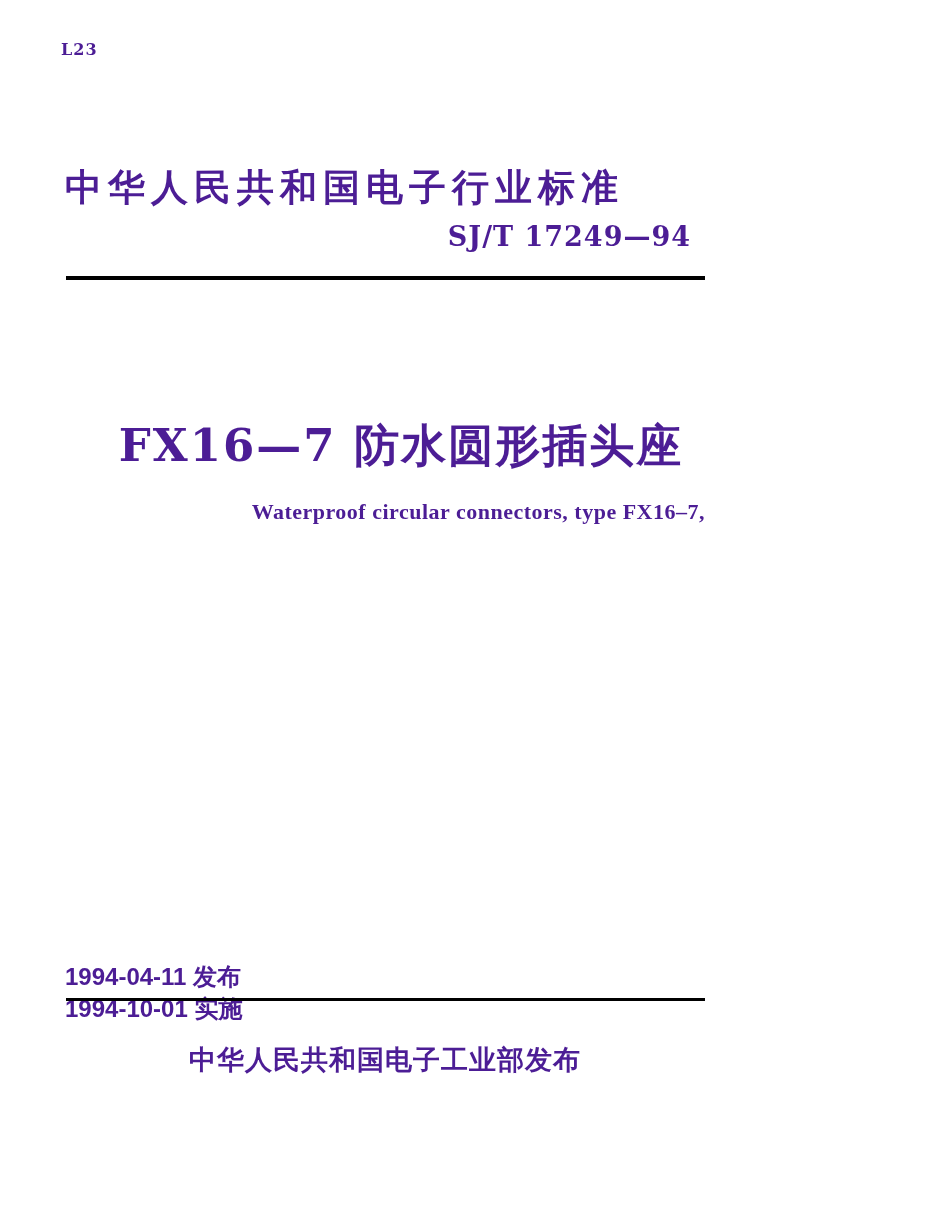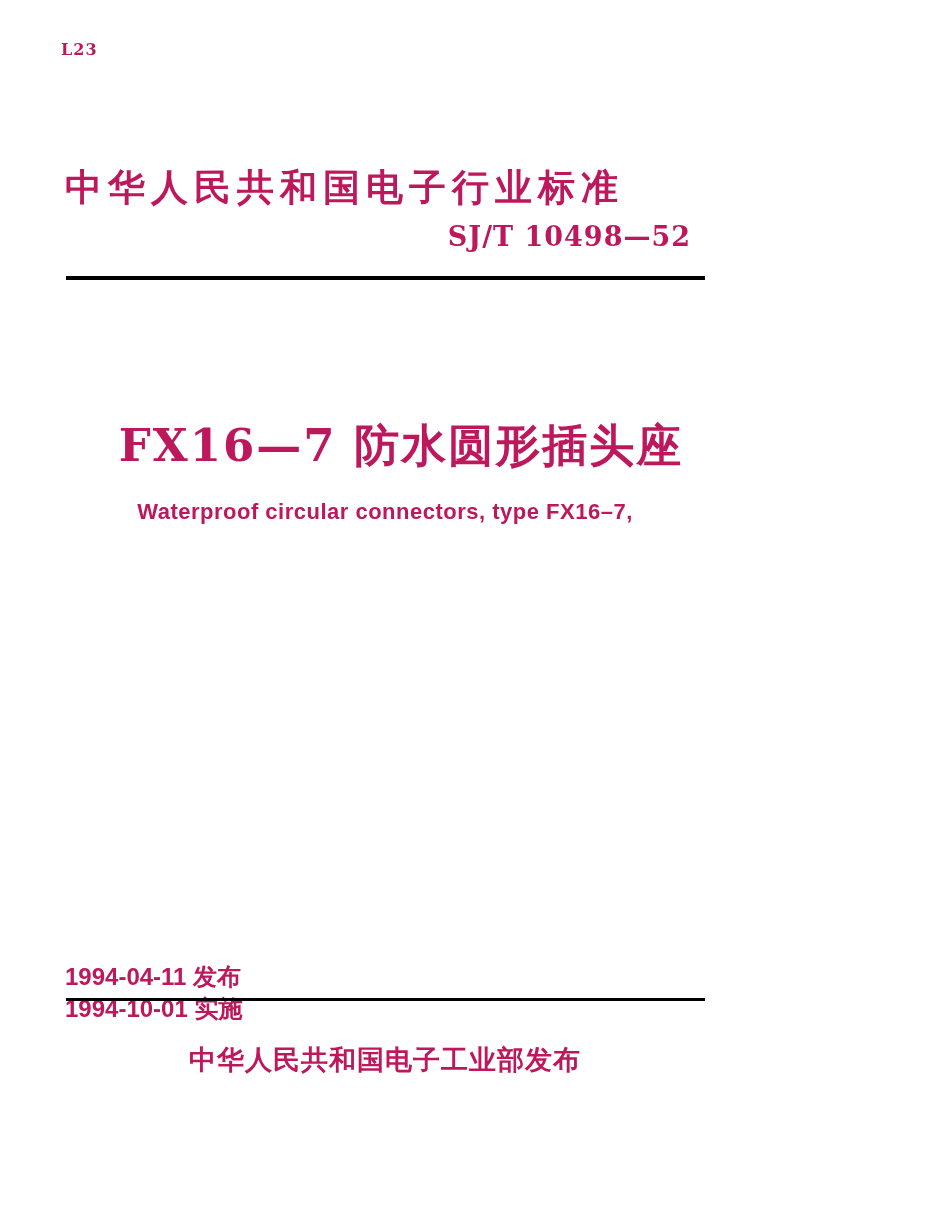--- a/index.html
+++ b/index.html
@@ -5,21 +5,21 @@
   html, body {
     margin: 0;
     padding: 0;
     background: #ffffff;
   }
   .page {
     position: relative;
     width: 950px;
     height: 1206px;
     background: #ffffff;
-    color: #be185d;
+    color: #4c1d95;
     overflow: hidden;
     font-family: "Liberation Serif", serif;
   }
   .classification-code {
     position: absolute;
     left: 61px;
     top: 40px;
     font-family: "DejaVu Serif", serif;
     font-weight: bold;
     font-size: 16px;
@@ -82,22 +82,22 @@
     font-weight: bold;
     font-size: 45px;
     letter-spacing: 2px;
     white-space: nowrap;
   }
   .title-en {
     position: absolute;
     left: 65px;
     top: 496px;
     width: 640px;
-    text-align: center;
-    font-family: Liberation Sans, sans-serif;
+    text-align: right;
+    font-family: Liberation Serif, serif;
     font-weight: bold;
     font-size: 22px;
     line-height: 32px;
     letter-spacing: 0.5px;
   }
   .dates-row {
     position: absolute;
     left: 65px;
     top: 961px;
     width: 641px;
@@ -127,21 +127,21 @@
 </head>
 <body>
 
 <div class="page">
 
   <div class="classification-code">L23</div>
 
 
   <div class="org-line">中华人民共和国电子行业标准</div>
 
-  <div class="std-num">SJ/T 10498—52</div>
+  <div class="std-num">SJ/T 17249—94</div>
 
   <div class="rule rule-top"></div>
 
   <h1 class="title-cn">FX16—7 防水圆形插头座</h1>
 
   <div class="title-en">
     <div>Waterproof circular connectors, type FX16–7,</div>
   </div>
 
   <div class="dates-row">

